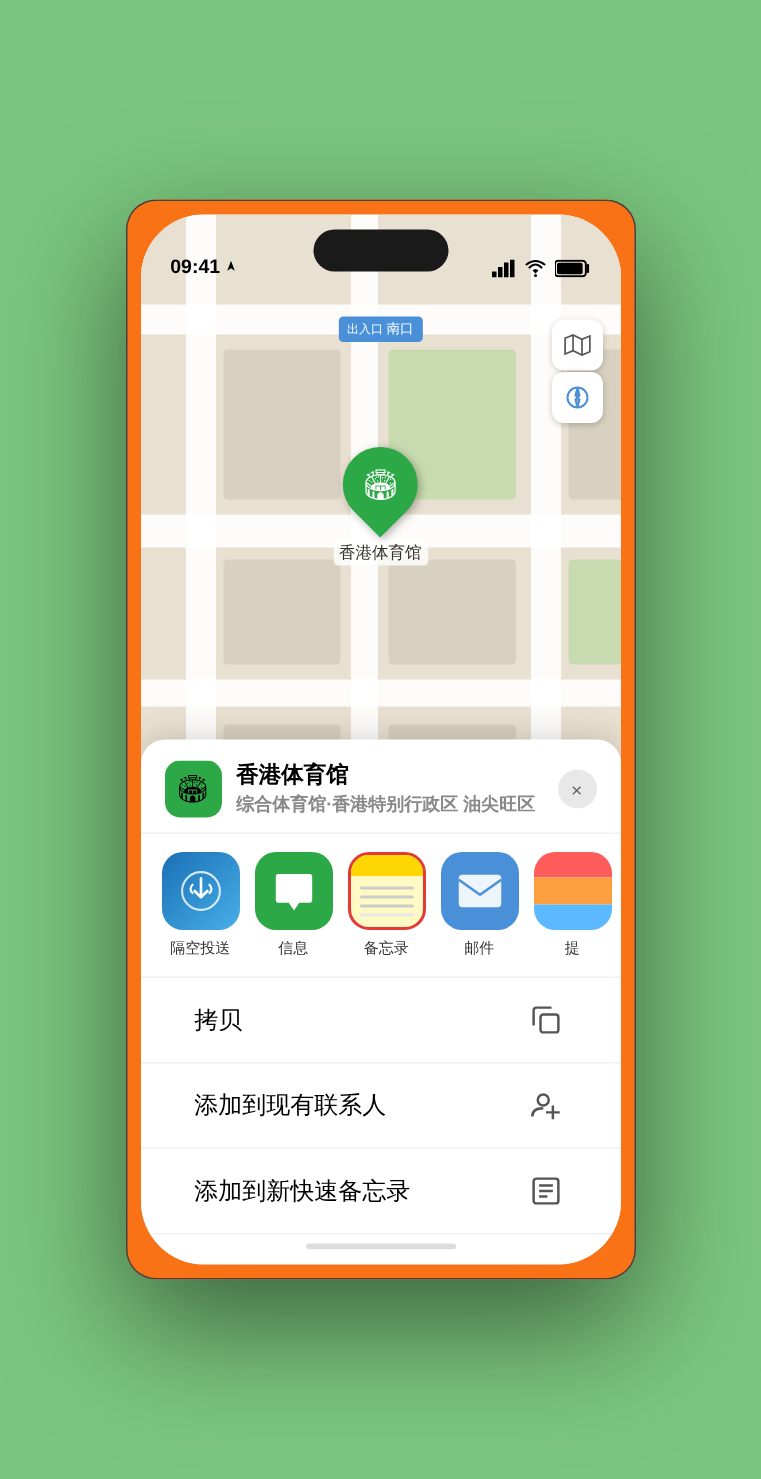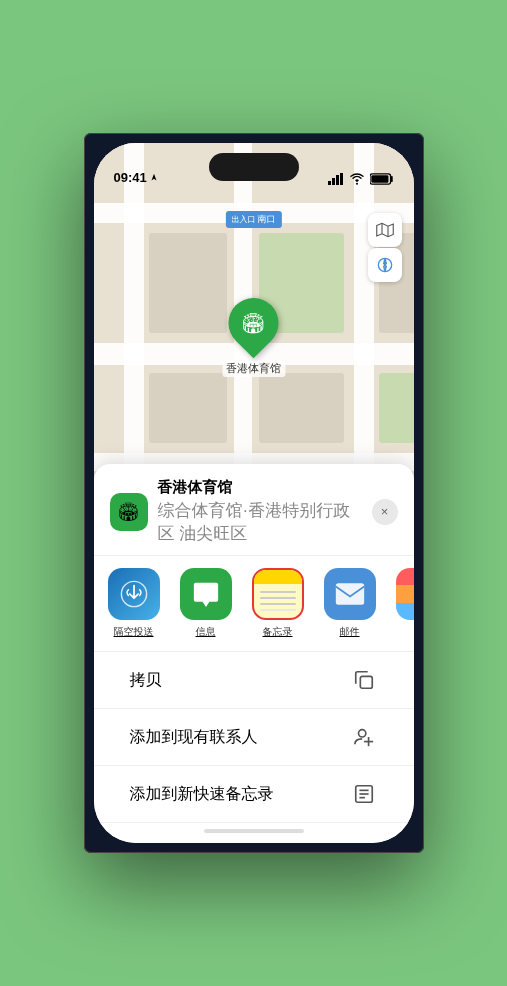--- a/index.html
+++ b/index.html
@@ -7,22 +7,22 @@
       background: #7bc67e;
       display: flex;
       justify-content: center;
       align-items: center;
       min-height: 100vh;
       font-family: -apple-system, 'PingFang SC', 'Helvetica Neue', sans-serif;
     }
     .phone-outer {
       width: 340px;
       height: 720px;
-      background: #0f172a;
-      border-radius: 7px;
+      background: #f97316;
+      border-radius: 20px;
       padding: 10px;
       box-shadow: 0 30px 80px rgba(0,0,0,0.5), inset 0 0 0 1px #444;
       position: relative;
     }
     .phone-inner {
       width: 100%;
       height: 100%;
       background: #f0f0f0;
       border-radius: 42px;
       overflow: hidden;
@@ -192,45 +192,45 @@
     }
     .venue-info {
       flex: 1;
     }
     .venue-name {
       font-size: 15px;
       font-weight: 600;
       color: #000;
     }
     .venue-subtitle {
-      font-size: 17px;
+      font-size: 12px;
       color: #888;
       margin-top: 2px;
+      font-weight: bold;
     }
     .close-btn {
       width: 26px;
       height: 26px;
       background: #e8e8e8;
       border-radius: 50%;
       display: flex;
       align-items: center;
       justify-content: center;
       font-size: 13px;
       color: #666;
       flex-shrink: 0;
       cursor: pointer;
     }
     
     .share-row {
       display: flex;
       padding: 12px 10px;
-      gap: 12px;
+      gap: 2px;
       overflow-x: auto;
       border-bottom: 1px solid #f0f0f0;
-      text-decoration: underline;
     }
     .share-item {
       display: flex;
       flex-direction: column;
       align-items: center;
       gap: 5px;
       min-width: 60px;
     }
     .share-icon {
       width: 52px;

